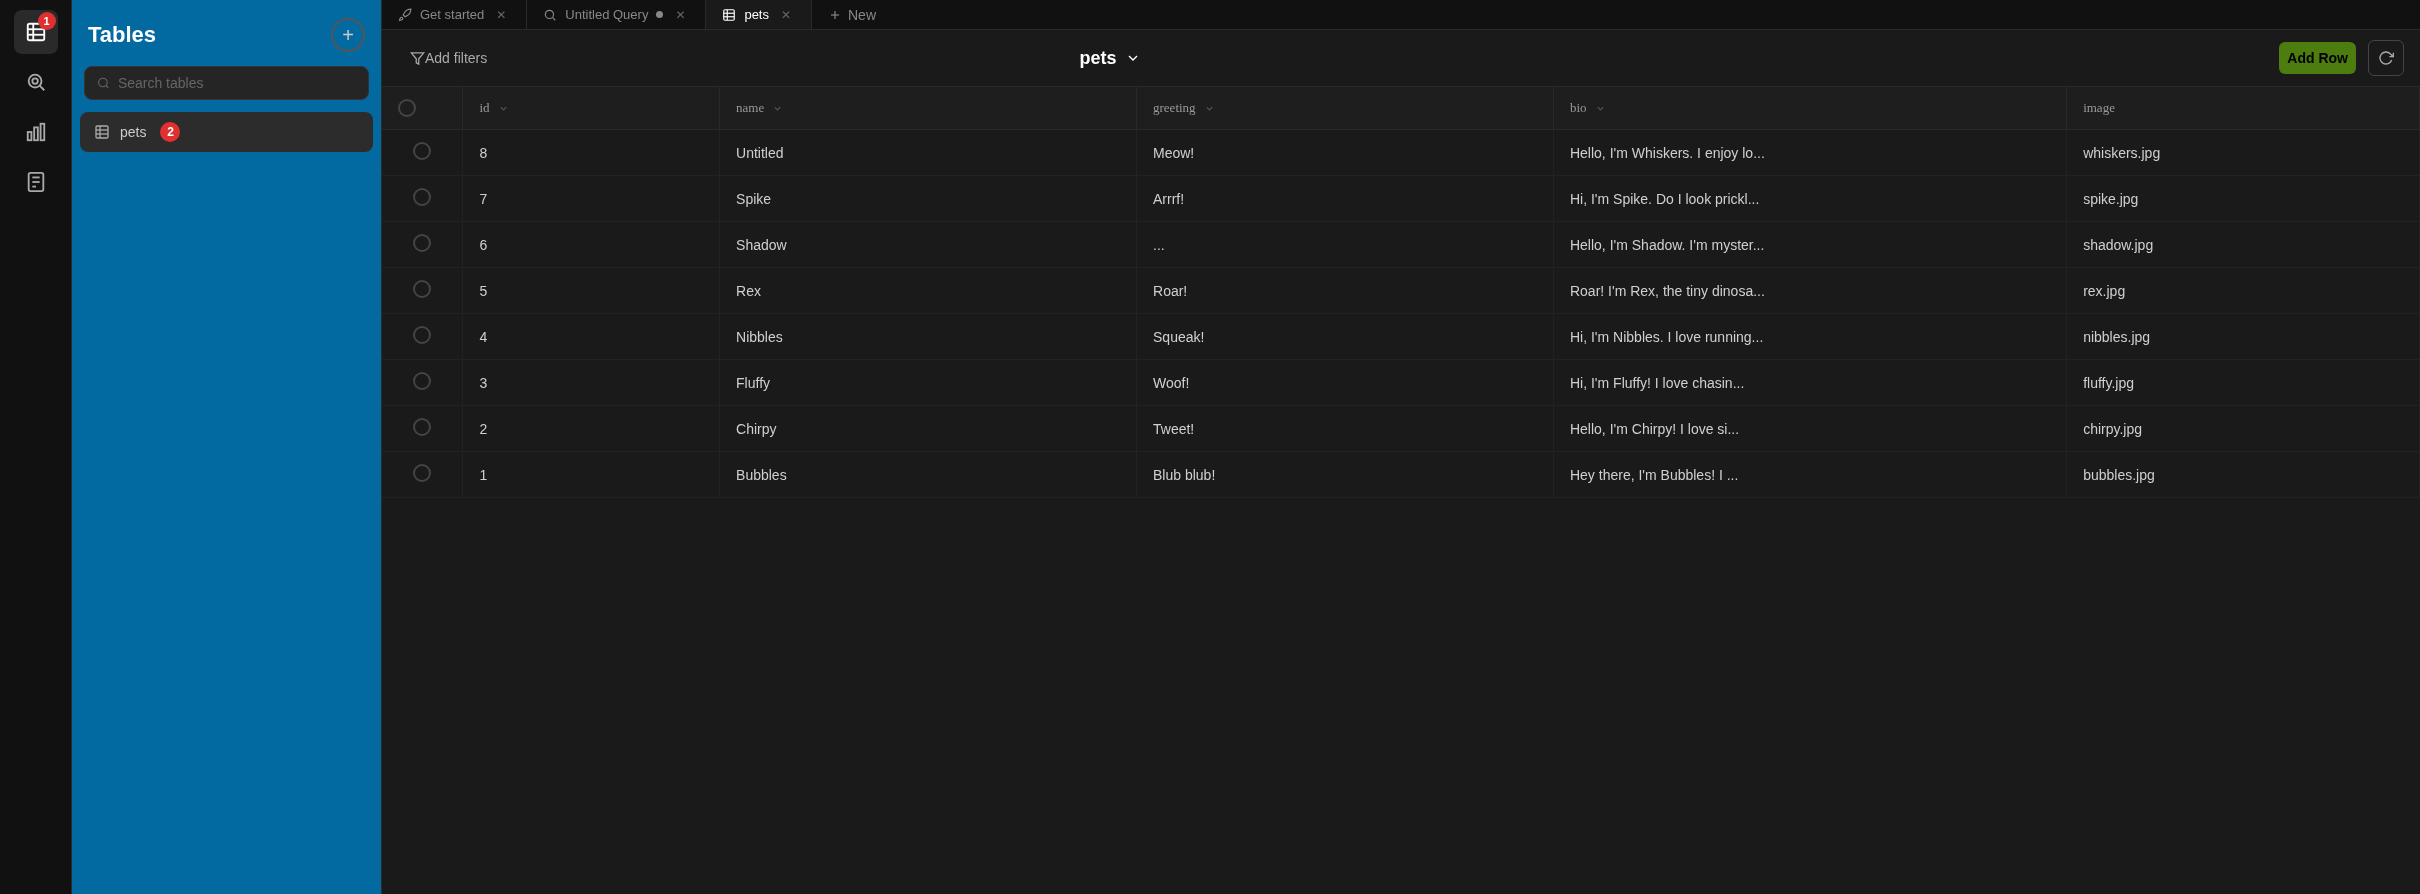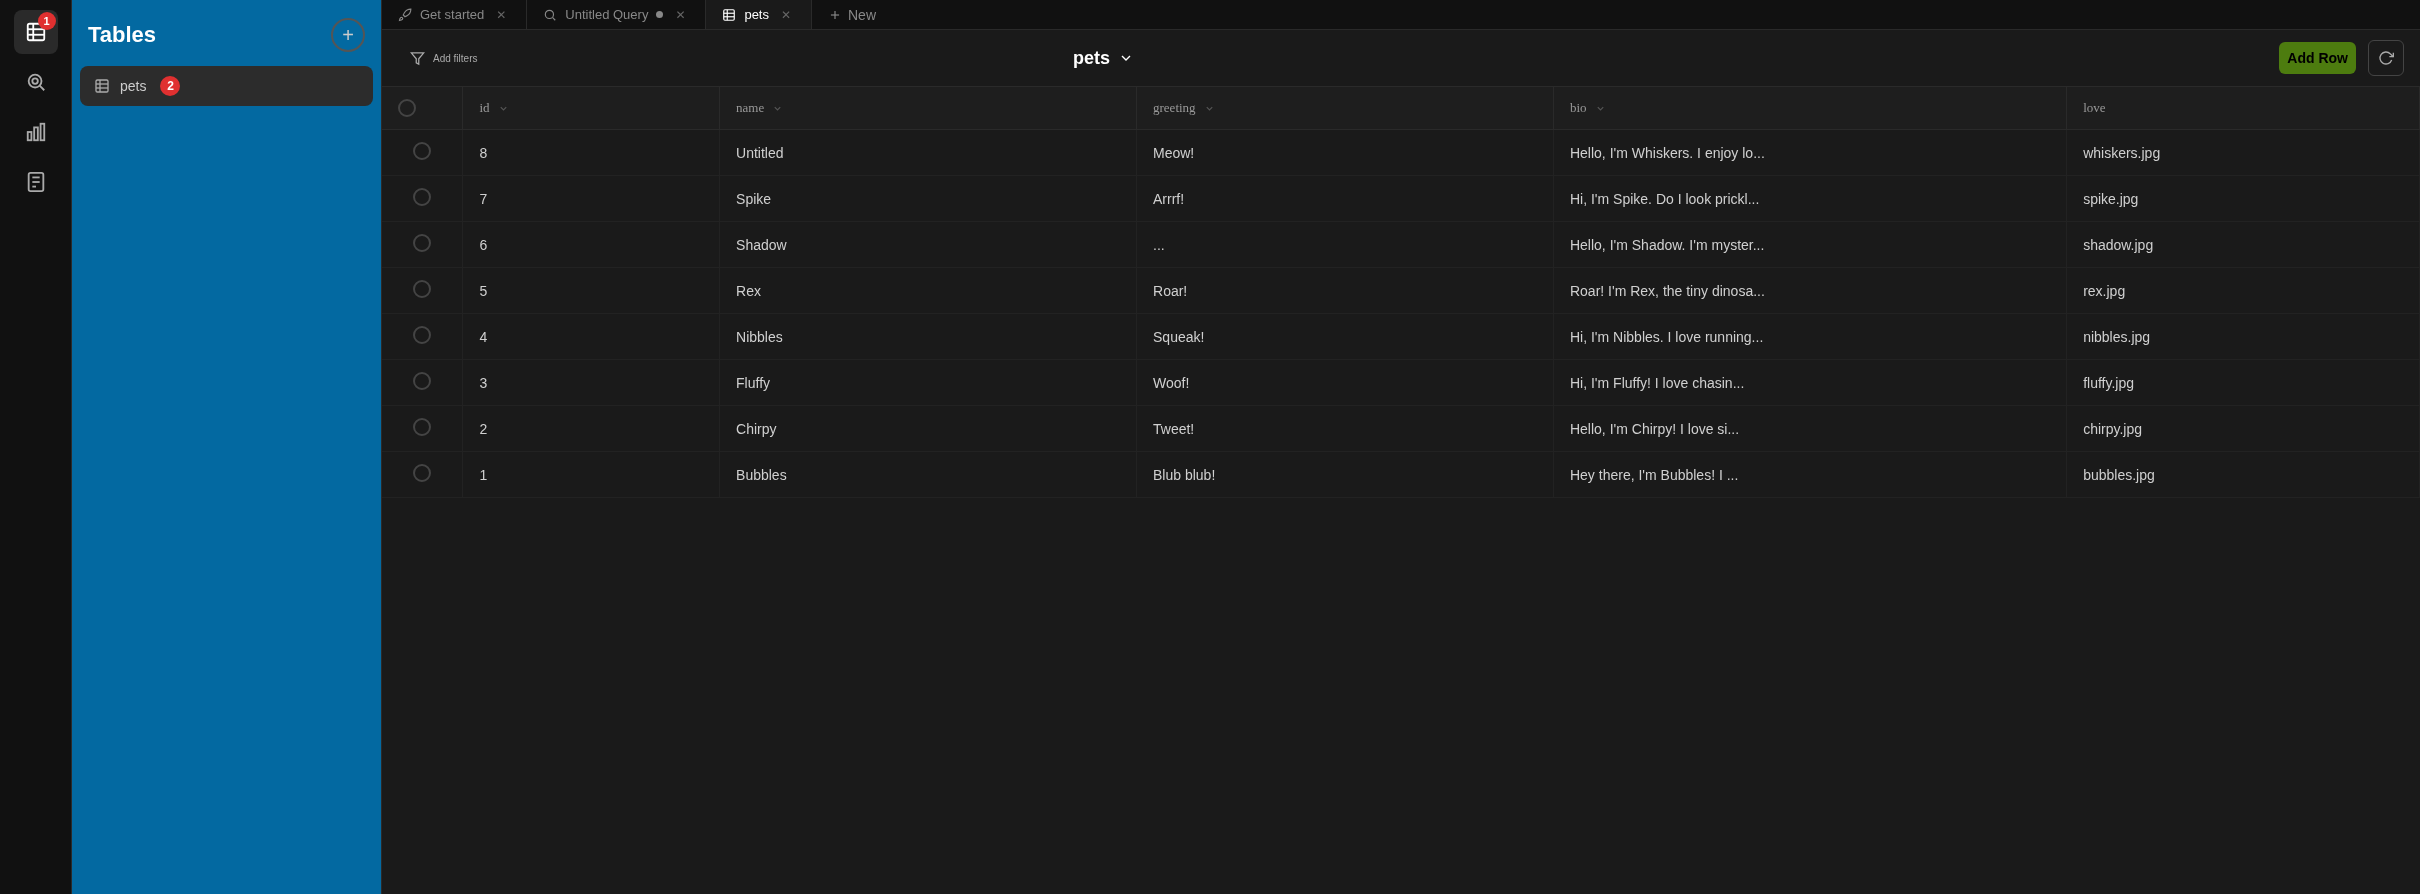--- a/index.html
+++ b/index.html
@@ -202,24 +202,24 @@
       display: flex;
       align-items: center;
       padding: 10px 16px;
       border-bottom: 1px solid #2a2a2a;
       gap: 12px;
       flex-shrink: 0;
     }
     .filter-btn {
       display: flex;
       align-items: center;
-      gap: 8px;
+      gap: 0;
       color: #aaa;
       cursor: pointer;
-      font-size: 10px;
+      font-size: 14px;
       padding: 6px 12px;
       border-radius: 6px;
     }
     .table-name-selector {
       display: flex;
       align-items: center;
       gap: 8px;
       margin-left: auto;
       margin-right: auto;
       font-size: 18px;
@@ -346,20 +346,27 @@
       <line x1="8" y1="12" x2="16" y2="12"></line>
       <line x1="8" y1="17" x2="12" y2="17"></line>
     </svg>
   </div>
 </div>
 
 <div class="sidebar">
   <div class="sidebar-header">
     <span class="sidebar-title">Tables</span>
     <button class="add-btn">+</button>
+  </div>
+  <div class="search-box">
+    <svg width="14" height="14" viewBox="0 0 24 24" fill="none" stroke="#666" stroke-width="2">
+      <circle cx="11" cy="11" r="8"></circle>
+      <line x1="21" y1="21" x2="16.65" y2="16.65"></line>
+    </svg>
+    <input type="text" placeholder="Search tables" style="">
   </div>
   <div class="sidebar-item">
     <svg width="16" height="16" viewBox="0 0 24 24" fill="none" stroke="#aaa" stroke-width="2">
       <rect x="3" y="3" width="18" height="18" rx="2"></rect>
       <line x1="3" y1="9" x2="21" y2="9"></line>
       <line x1="3" y1="15" x2="21" y2="15"></line>
       <line x1="9" y1="3" x2="9" y2="21"></line>
     </svg>
     <span>pets</span>
     <div class="badge-2">2</div>
@@ -463,21 +470,21 @@
           <th class="col-bio">
             <div class="th-inner">
               <span>bio</span>
               <svg width="11" height="11" viewBox="0 0 24 24" fill="none" stroke="#555" stroke-width="2.5">
                   <polyline points="6 9 12 15 18 9"></polyline>
                 </svg>
             </div>
           </th>
           <th class="col-image">
             <div class="th-inner">
-              <span>love</span>
+              <span>image</span>
             </div>
           </th>
         </tr>
       </thead>
       <tbody id="table-body">
       <tr>
     <td><span class="checkbox-cell"></span></td>
     <td>8</td>
     <td>Untitled</td>
     <td>Meow!</td>

